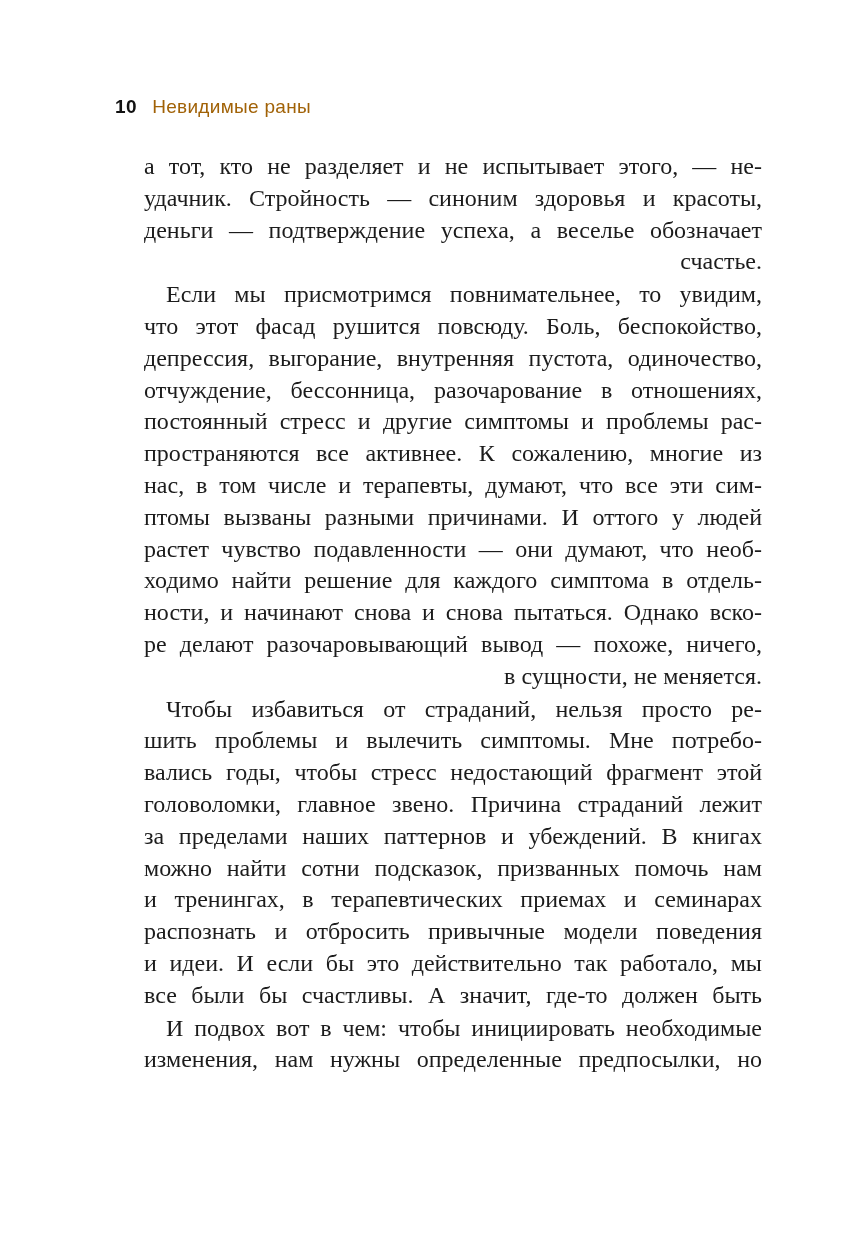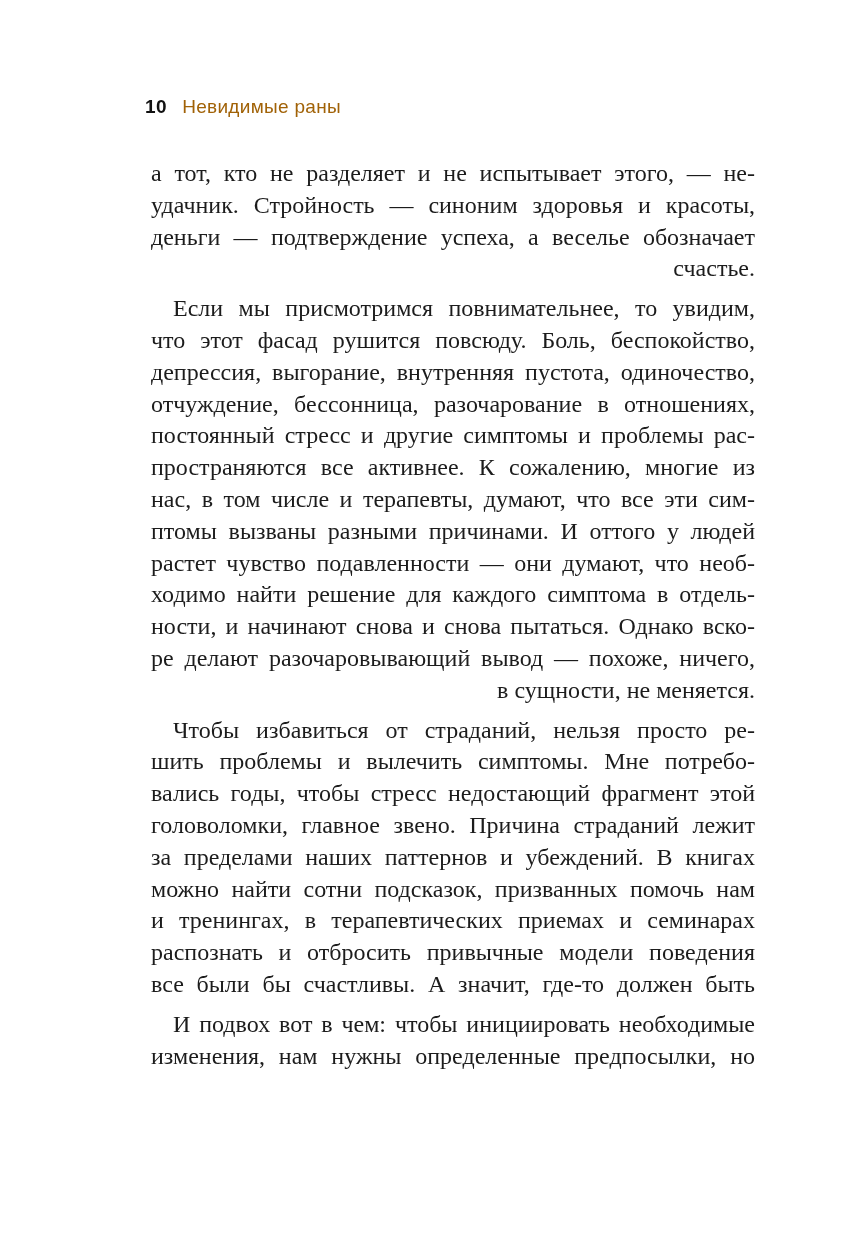--- a/index.html
+++ b/index.html
@@ -19,42 +19,41 @@
     position: absolute;
     left: 115px;
     top: 96px;
     display: flex;
     align-items: baseline;
     gap: 15px;
     font-family: "Liberation Sans", "DejaVu Sans", sans-serif;
     font-size: 19px;
     line-height: 22px;
     white-space: nowrap;
-    margin-left: 30px;
   }
   .page-number {
     font-weight: 700;
     color: #111111;
     letter-spacing: 0.5px;
   }
   .book-title {
     font-weight: 400;
     color: #a16207;
     letter-spacing: 0.3px;
   }
   .text-body {
     position: absolute;
     left: 143px;
     top: 150px;
     width: 620px;
     font-size: 24px;
     line-height: 31.8px;
     color: #1c1c1c;
   }
-  .paragraph { margin: 8px; }
+  .paragraph { margin: 1px; }
   .line {
     text-align: right;
     white-space: normal;
   }
   .line.justified {
     text-align: justify;
     text-align-last: justify;
   }
   .line.indented {
     padding-left: 22px;
@@ -94,20 +93,21 @@
       </div>
       <div class="paragraph">
         <div class="line justified indented">Чтобы избавиться от страданий, нельзя просто ре-</div>
         <div class="line justified">шить проблемы и вылечить симптомы. Мне потребо-</div>
         <div class="line justified">вались годы, чтобы стресс недостающий фрагмент этой</div>
         <div class="line justified">головоломки, главное звено. Причина страданий лежит</div>
         <div class="line justified">за пределами наших паттернов и убеждений. В книгах</div>
         <div class="line justified">можно найти сотни подсказок, призванных помочь нам</div>
         <div class="line justified">и тренингах, в терапевтических приемах и семинарах</div>
         <div class="line justified">распознать и отбросить привычные модели поведения</div>
+        <div class="line justified">и идеи. И если бы это действительно так работало, мы</div>
         <div class="line justified">все были бы счастливы. А значит, где-то должен быть</div>
       </div>
       <div class="paragraph">
         <div class="line justified indented">И подвох вот в чем: чтобы инициировать необходимые</div>
         <div class="line justified">изменения, нам нужны определенные предпосылки, но</div>
       </div>
     </div>
 
 </div>
 

